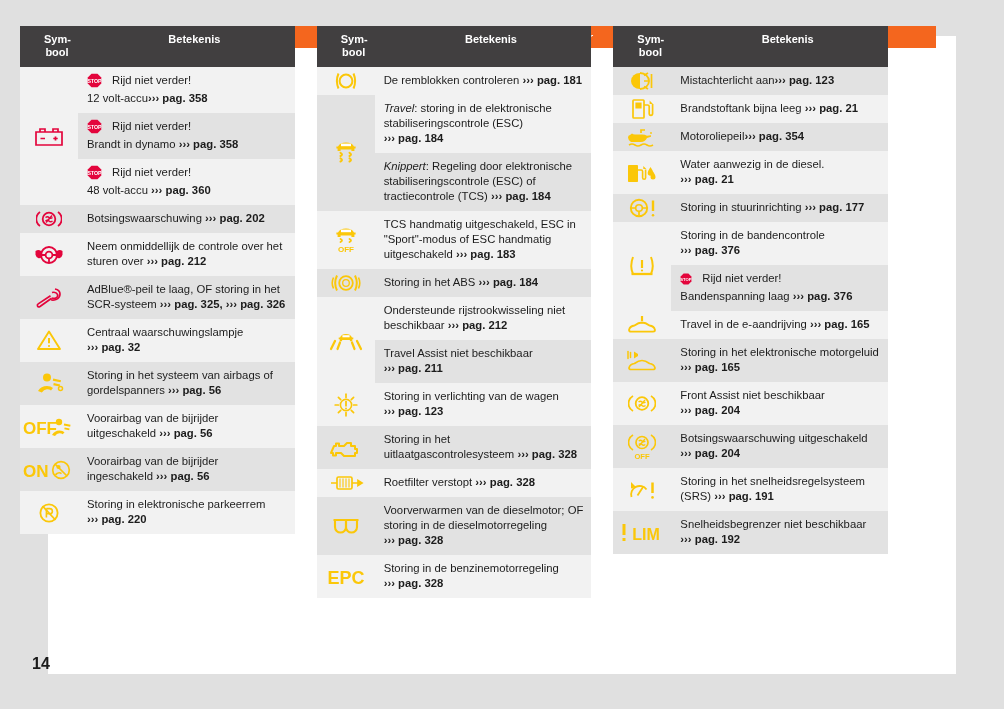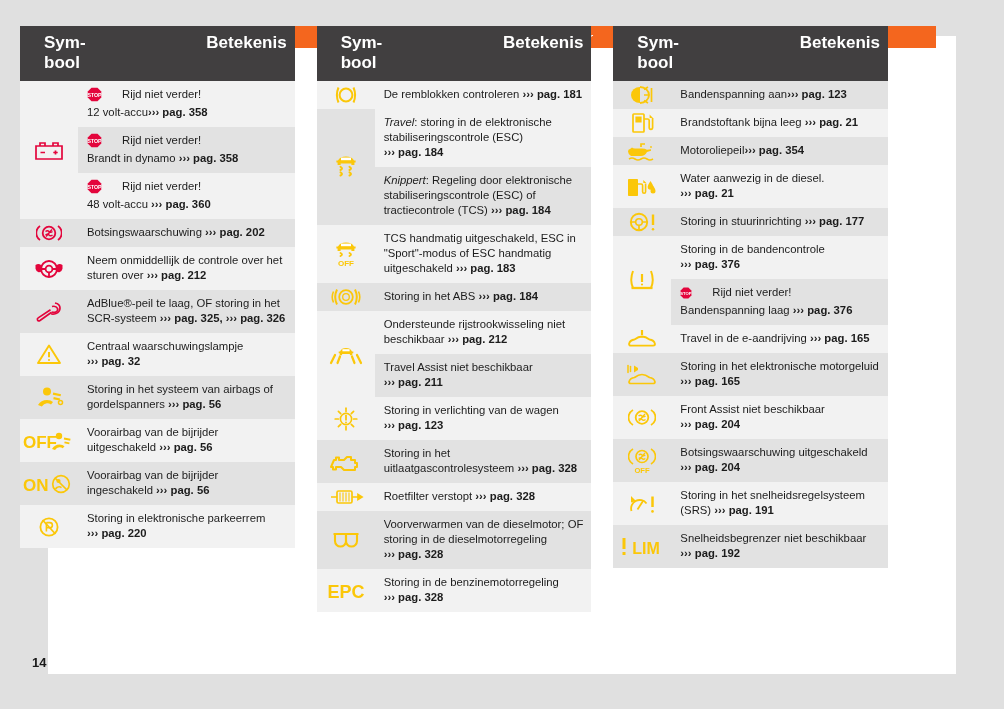--- a/index.html
+++ b/index.html
@@ -14,52 +14,52 @@
     background:#ffffff;
   }
   .banner{
     position:absolute;left:68px;top:26px;width:868px;height:22px;
     background:#f4661e;color:#fff;
     display:flex;align-items:center;justify-content:center;
     font-size:13.5px;letter-spacing:.2px;
   }
   .folio{
     position:absolute;left:32px;top:655px;
-    font-size:13px;font-weight:bold;color:#1a1a1a;
+    font-size:16px;font-weight:bold;color:#1a1a1a;
   }
   .cols{
     position:absolute;left:20px;top:26px;width:868px;height:595px;
     display:flex;gap:22px;
   }
   .col{flex:1;display:flex;flex-direction:column;}
   table.tbl{
     width:100%;border-collapse:collapse;table-layout:fixed;
   }
   table.tbl th{
-    background:#413f40;color:#fff;font-size:17px;text-align:right;
+    background:#413f40;color:#fff;font-size:11px;text-align:center;
     padding:7px 8px 8px 24px;vertical-align:top;font-weight:bold;
     line-height:1.18;
   }
   th.sym{width:58px;}
   table.tbl td{
     vertical-align:middle;font-size:11.3px;color:#1c1c1c;
     line-height:1.33;
   }
   td.symcell{
     width:58px;text-align:center;vertical-align:middle;padding:2px;
   }
   td.mean{padding:6px 8px 7px 9px;}
   .rA{background:#f2f2f2;}
   .rB{background:#e2e2e2;}
   .sA{background:#f2f2f2;}
   .sB{background:#e2e2e2;}
   .pg{font-weight:bold;white-space:nowrap;text-align:right;}
   .it{font-style:italic;}
   .bd{font-weight:normal;}
-  .stopline{display:flex;align-items:center;gap:20px;margin-bottom:3px;}
+  .stopline{display:flex;align-items:center;gap:10px;margin-bottom:3px;}
   .stopline .txt{font-size:11.3px;}
   .sub{display:block;}
   svg{display:block;}
   .ic{display:inline-block;vertical-align:middle;}
   .center{display:flex;align-items:center;justify-content:center;height:100%;}
 </style>
 </head>
 <body>
 
 <div class="page"></div>
@@ -469,21 +469,21 @@
           <td class="symcell sB">
             <div class="center">
               <svg width="30" height="22" viewBox="0 0 30 22" fill="none" stroke="#fbc709" stroke-width="1.9">
                 <path d="M13 3 a9 8 0 0 0 0 16 z" fill="#fbc709" stroke="none"></path>
                 <path d="M13 3 a9 8 0 0 1 0 16"></path>
                 <path d="M17 5.5 l4-2.5 M17 11 h4.5 M17 16.5 l4 2.5" stroke-width="1.7"></path>
                 <path d="M24.5 4 v14" stroke-width="1.7"></path>
               </svg>
             </div>
           </td>
-          <td class="mean rB"><span>Bandenspanning aan</span><span class="pg">››› pag. 123</span></td>
+          <td class="mean rB"><span>Mistachterlicht aan</span><span class="pg">››› pag. 123</span></td>
         </tr>
 
         <tr>
           <td class="symcell sA">
             <div class="center">
               <svg width="26" height="24" viewBox="0 0 26 24" fill="none" stroke="#fbc709" stroke-width="1.7">
                 <rect x="4" y="3" width="11" height="18" rx="0.8"></rect>
                 <rect x="6.4" y="5.5" width="6.2" height="6" fill="#fbc709" stroke="none"></rect>
                 <path d="M15 8 h3.6 a1.6 1.6 0 0 1 1.6 1.6 v7 a1.7 1.7 0 0 0 1.7 1.7 a1.7 1.7 0 0 0 1.7-1.7 V7"></path>
                 <path d="M20.6 3.5 l3.4 3.5 h-3.4 z" fill="#fbc709" stroke="none"></path>

